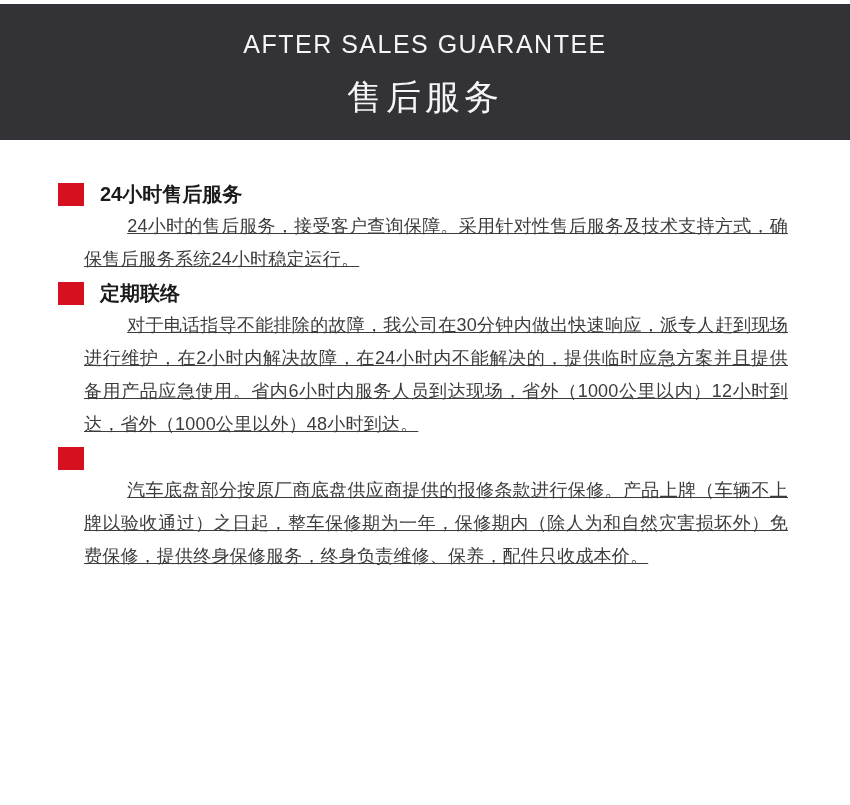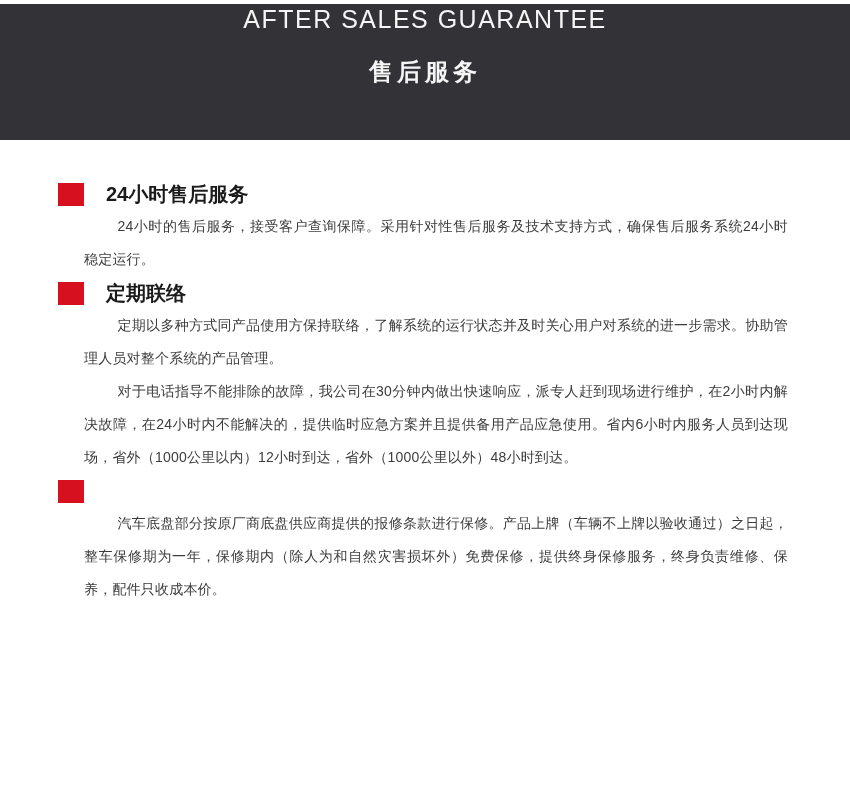--- a/index.html
+++ b/index.html
@@ -16,33 +16,33 @@
     width:850px;height:805px;
     background:var(--page-bg);
     font-family:"Liberation Sans","DejaVu Sans",sans-serif;
     overflow:hidden;
   }
   .banner{
     margin-top:4px;
     width:850px;height:136px;
     background:var(--banner-bg);
     display:flex;flex-direction:column;
-    align-items:center;
+    align-items:center;justify-content:center;
     color:var(--banner-text);
   }
   .banner-en{
     font-size:25px;
     letter-spacing:1.5px;
     font-weight:400;
     line-height:30px;
   }
   .banner-zh{
     margin-top:19px;
-    font-size:24px;
-    font-weight:700;
+    font-size:35px;
+    font-weight:400;
     letter-spacing:4px;
     line-height:38px;
   }
   .content{
     padding:37px 62px 0 58px;
   }
   .section-head{
     display:flex;
     align-items:center;
     margin:5px 0 4px 0;
@@ -52,32 +52,32 @@
     width:26px;height:23px;
     background:var(--accent);
     margin-right:16px;
     flex:0 0 auto;
   }
   .section-title{
     font-size:20px;
     font-weight:700;
     color:var(--heading-text);
     line-height:24px;
-    margin-left:6px;
   }
   .section-body{
     margin-left:26px;
   }
   .para{
-    font-size:14px;
+    font-size:18px;
     line-height:33px;
     color:var(--body-text);
     text-align:justify;
     text-indent:2.4em;
     letter-spacing:0.2px;
+    text-decoration:underline;
   }
 </style>
 </head>
 <body>
 
 <div class="banner">
   <div class="banner-en">AFTER SALES GUARANTEE</div>
   <div class="banner-zh">售后服务</div>
 </div>
 
@@ -91,23 +91,20 @@
     <div class="section-body">
       <p class="para">24小时的售后服务，接受客户查询保障。采用针对性售后服务及技术支持方式，确保售后服务系统24小时稳定运行。</p>
     </div>
   </div>
 
   <div class="section">
     <div class="section-head">
       <span class="bullet"></span>
       <span class="section-title">定期联络</span>
     </div>
-    <div class="section-body">
-      <p class="para">定期以多种方式同产品使用方保持联络，了解系统的运行状态并及时关心用户对系统的进一步需求。协助管理人员对整个系统的产品管理。</p>
-    </div>
   </div>
 
   <div class="section">
     <div class="section-body">
       <p class="para">对于电话指导不能排除的故障，我公司在30分钟内做出快速响应，派专人赶到现场进行维护，在2小时内解决故障，在24小时内不能解决的，提供临时应急方案并且提供备用产品应急使用。省内6小时内服务人员到达现场，省外（1000公里以内）12小时到达，省外（1000公里以外）48小时到达。</p>
     </div>
   </div>
 
   <div class="section">
     <div class="section-head">

